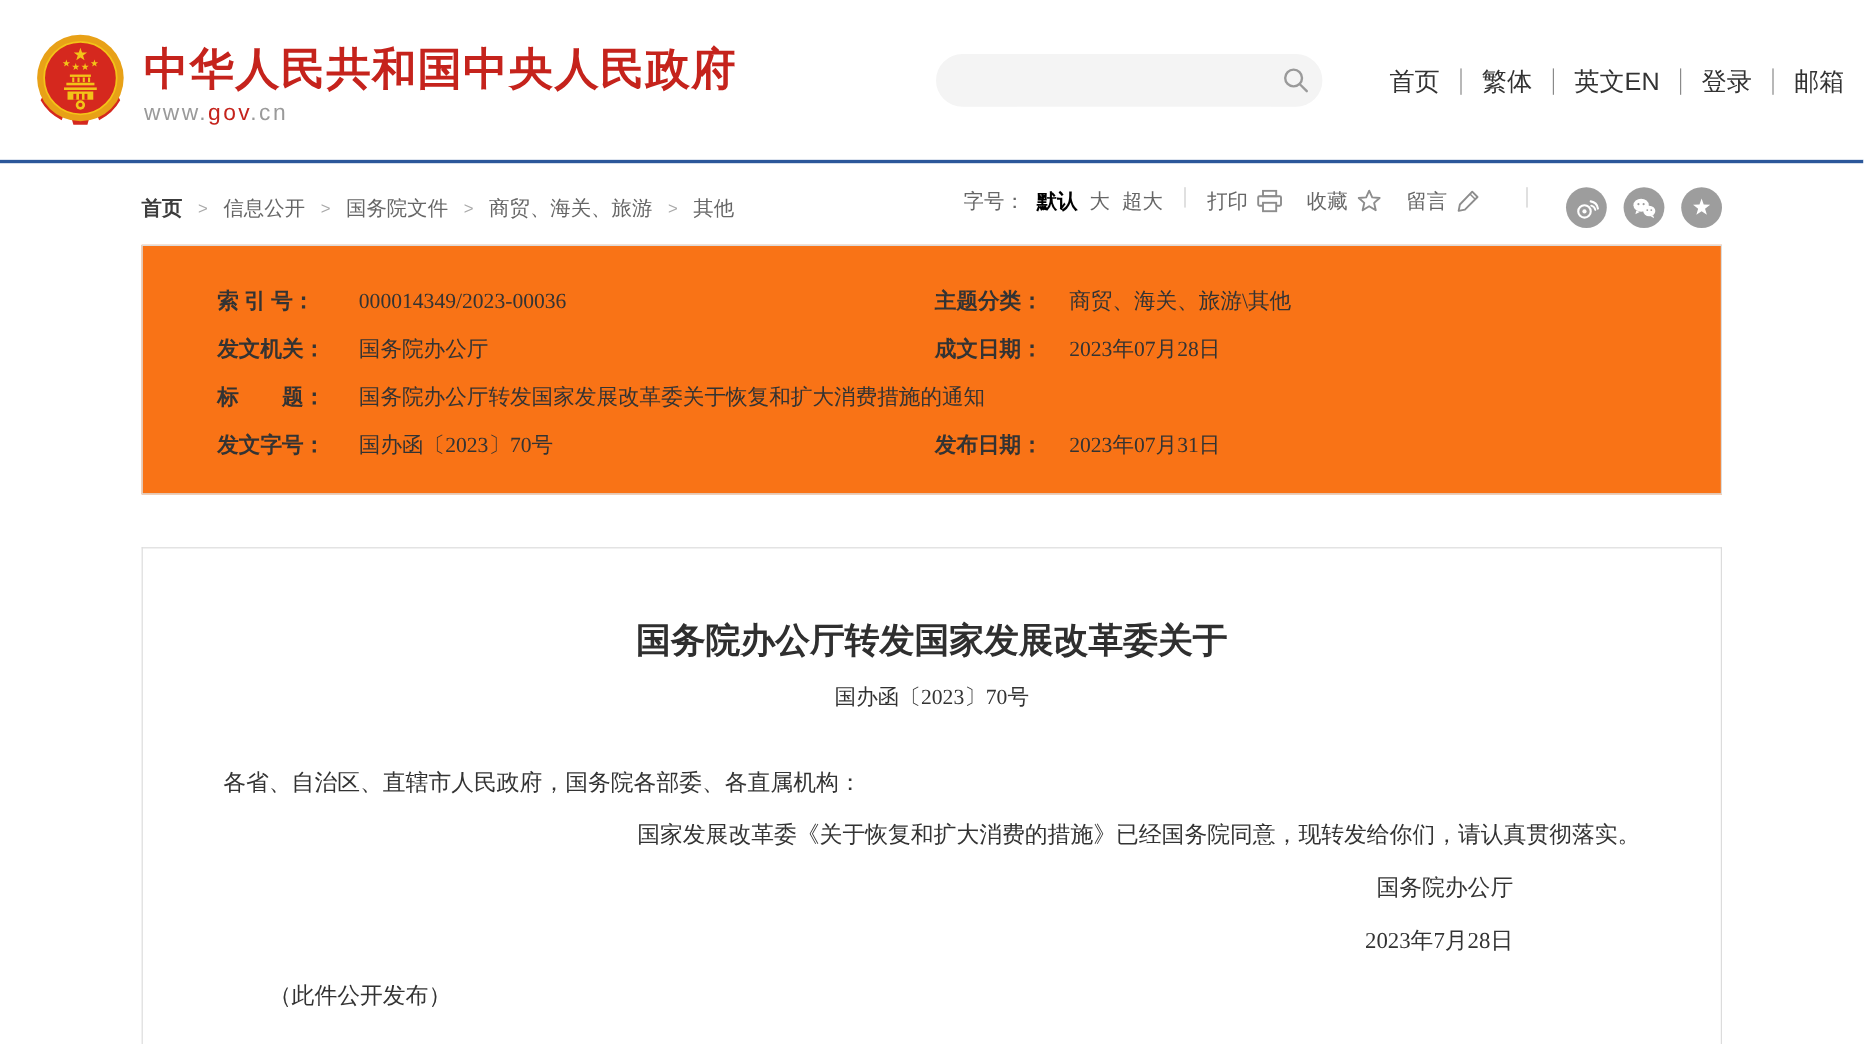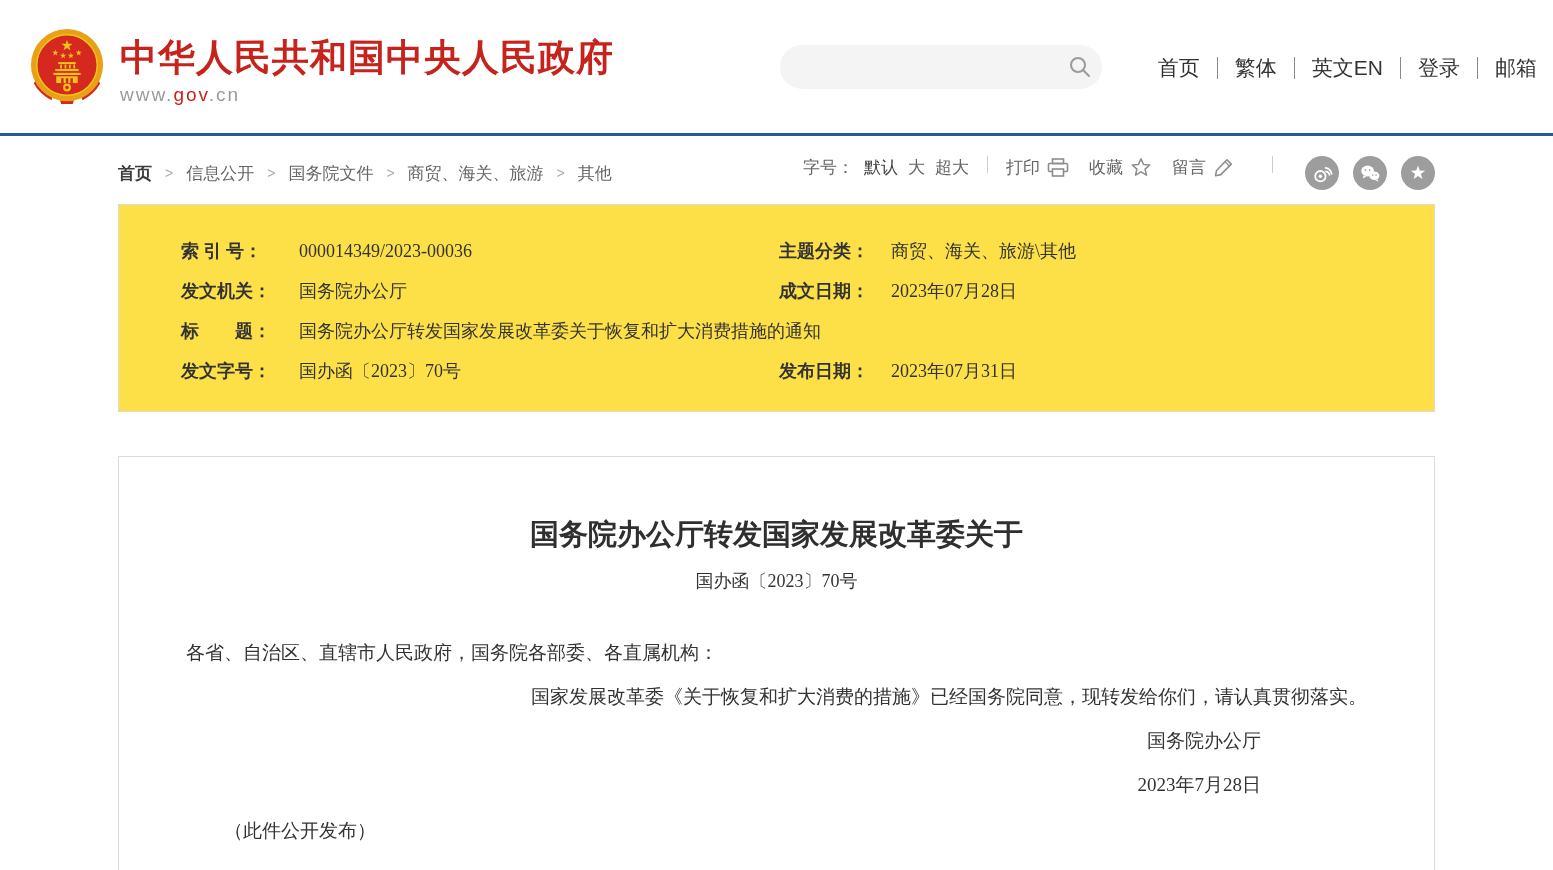--- a/index.html
+++ b/index.html
@@ -27,30 +27,30 @@
 
   
   .crumb-row { margin-top:22px; height:30px; display:flex; justify-content:space-between; align-items:center; }
   .breadcrumb { display:flex; align-items:center; font-size:17px; color:#666; }
   .crumb { cursor:pointer; }
   .crumb.first { color:#3c3c3c; font-weight:bold; }
   .crumb-sep { margin:0 13px; color:#aaa; font-size:14px; }
   .page-tools { display:flex; align-items:flex-start; font-size:17px; color:#666; }
   .tool-label { color:#666; }
   .font-opt { margin-left:10px; cursor:pointer; }
-  .font-opt.active { color:#404040; font-weight:normal; }
+  .font-opt.active { color:#000000; font-weight:bold; }
   .vdiv { width:1px; height:17px; background:#ccc; margin:0 18px; }
   .tool-btn { display:flex; align-items:center; cursor:pointer; margin-right:20px; }
   .tool-btn:last-of-type { margin-right:0; }
   .tool-btn svg { margin-left:7px; }
   .social { display:flex; align-items:center; }
   .social-circle { width:34px; height:34px; border-radius:50%; background:#9d9d9d; margin-left:14px; display:flex; align-items:center; justify-content:center; cursor:pointer; }
 
   
-  .meta-box { margin-top:16px; border:1px solid #dcdcdc; background:#fde047; }
+  .meta-box { margin-top:16px; border:1px solid #dcdcdc; background:#f97316; }
   .meta-grid { display:grid; grid-template-columns:118px 480px 112px auto; padding:26px 20px 20px 62px;
                font-family:"Liberation Serif", serif; font-size:18px; line-height:40px; color:#333; }
   .meta-label { font-weight:bold; white-space:pre; }
   .meta-value { white-space:nowrap; }
   .span3 { grid-column:2 / span 3; }
 
   
   .doc-box { margin-top:44px; border:1px solid #dcdcdc; border-bottom:none; background:#fff; height:560px;
              padding:56px 67px 0 67px; font-family:"Liberation Serif", serif; color:#333; }
   .doc-title { text-align:center; font-size:29px; font-weight:bold; line-height:42px; color:#2f2f2f; }

